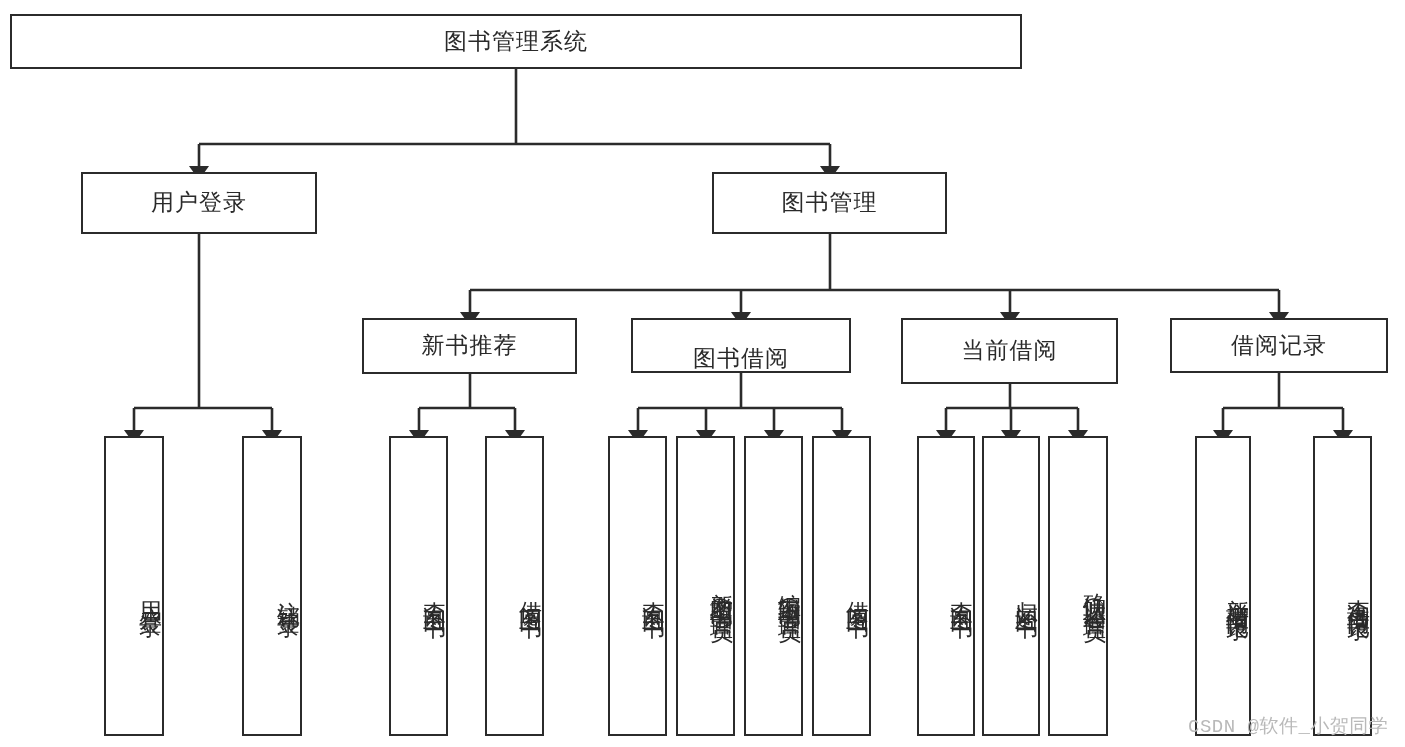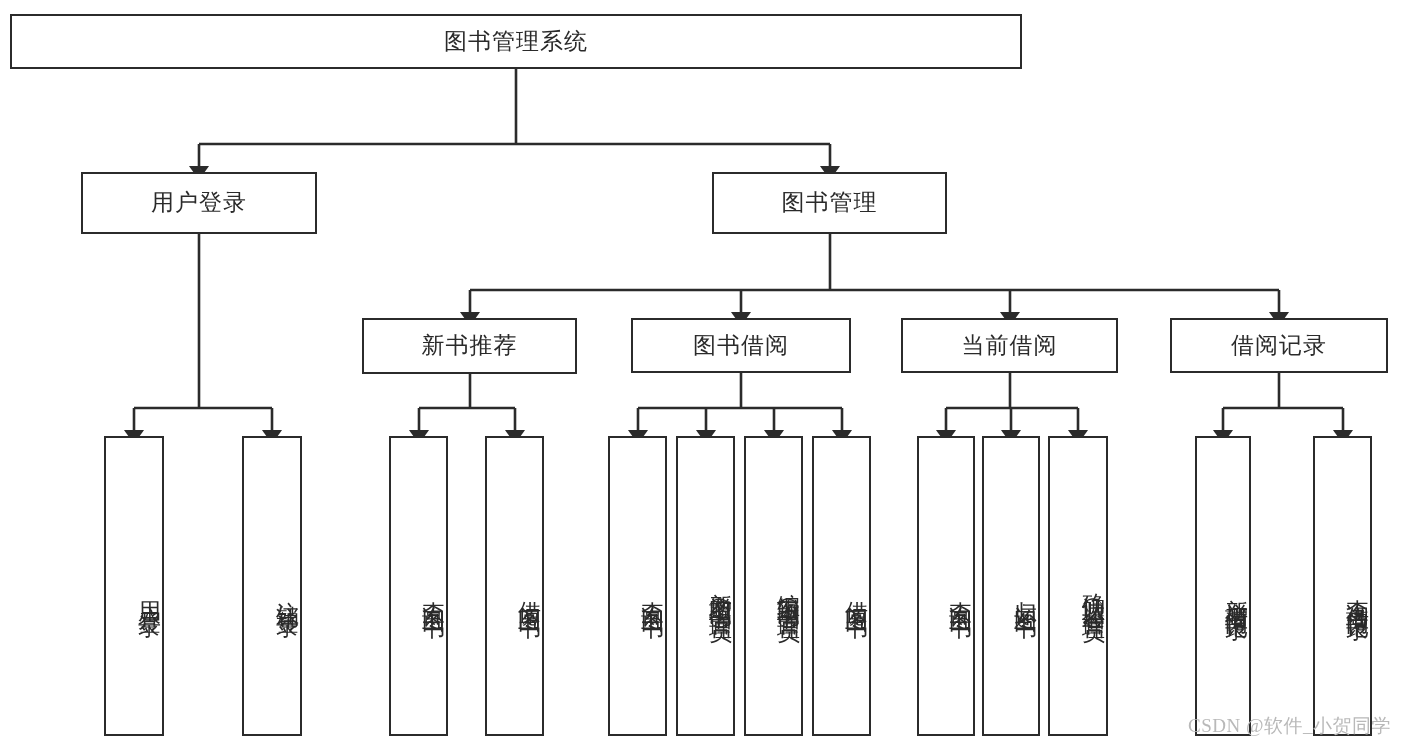--- a/index.html
+++ b/index.html
@@ -25,20 +25,21 @@
   }
   .node {
     position: absolute;
     box-sizing: border-box;
     background: #ffffff;
     border: 2.5px solid #2b2b2b;
     display: flex;
     align-items: center;
     justify-content: center;
     color: #2a2a2a;
+    font-family: Liberation Serif, serif;
   }
   .node.horiz {
     font-size: 23px;
     letter-spacing: 1px;
     line-height: 1.1;
   }
   .node.vert {
     writing-mode: vertical-rl;
     text-orientation: upright;
     font-size: 23px;
@@ -51,21 +52,21 @@
   .node.vert.tall {
     letter-spacing: 4px;
   }
   .watermark {
     position: absolute;
     left: 1188px;
     top: 713px;
     font-size: 19px;
     color: #b9b9b9;
     white-space: nowrap;
-    font-family: Liberation Serif, serif;
+    font-family: Liberation Mono, monospace;
     letter-spacing: 0.5px;
   }
 </style>
 </head>
 <body>
 
 <div id="canvas">
 
   <svg id="wires" viewBox="0 0 1405 747" xmlns="http://www.w3.org/2000/svg">
     <defs>
@@ -116,24 +117,24 @@
       </div>
       <div class="node horiz" style="left: 81px; top: 172px; width: 236px; height: 62px;">
         <span>用户登录</span>
       </div>
       <div class="node horiz" style="left: 712px; top: 172px; width: 235px; height: 62px;">
         <span>图书管理</span>
       </div>
       <div class="node horiz" style="left: 362px; top: 318px; width: 215px; height: 56px;">
         <span>新书推荐</span>
       </div>
-      <div class="node horiz" style="left: 631px; top: 318px; width: 220px; height: 55px;">
+      <div class="node horiz" style="left: 631px; top: 318px; width: 220px; height: 55px; align-items: flex-end;">
         <span>图书借阅</span>
       </div>
-      <div class="node horiz" style="left: 901px; top: 318px; width: 217px; height: 55px;">
+      <div class="node horiz" style="left: 901px; top: 318px; width: 217px; height: 66px;">
         <span>当前借阅</span>
       </div>
       <div class="node horiz" style="left: 1170px; top: 318px; width: 218px; height: 55px; text-align: center;">
         <span>借阅记录</span>
       </div>
       <div class="node vert" style="left: 104px; top: 436px; width: 60px; height: 300px;">
         <span>用户登录</span>
       </div>
       <div class="node vert" style="left: 242px; top: 436px; width: 60px; height: 300px;">
         <span>注销登录</span>

